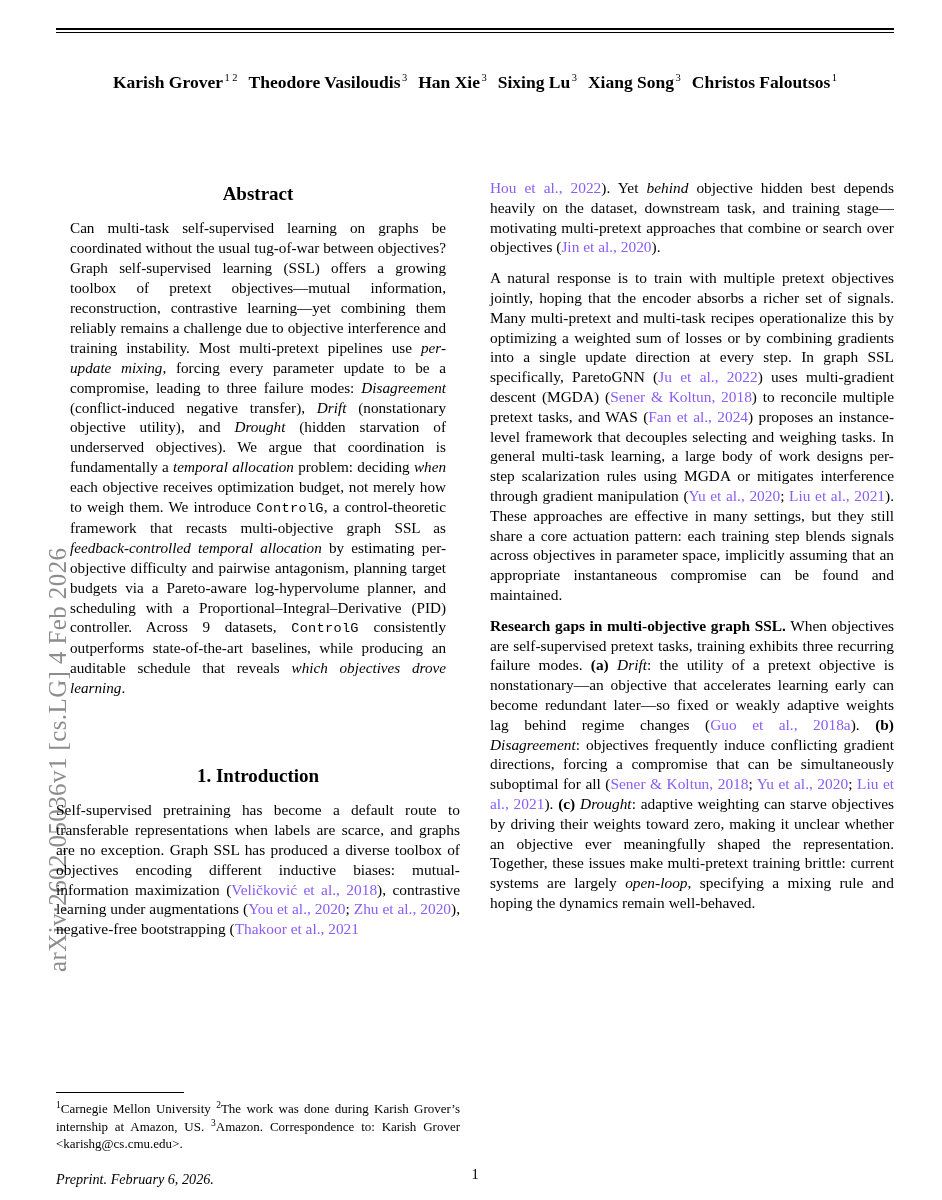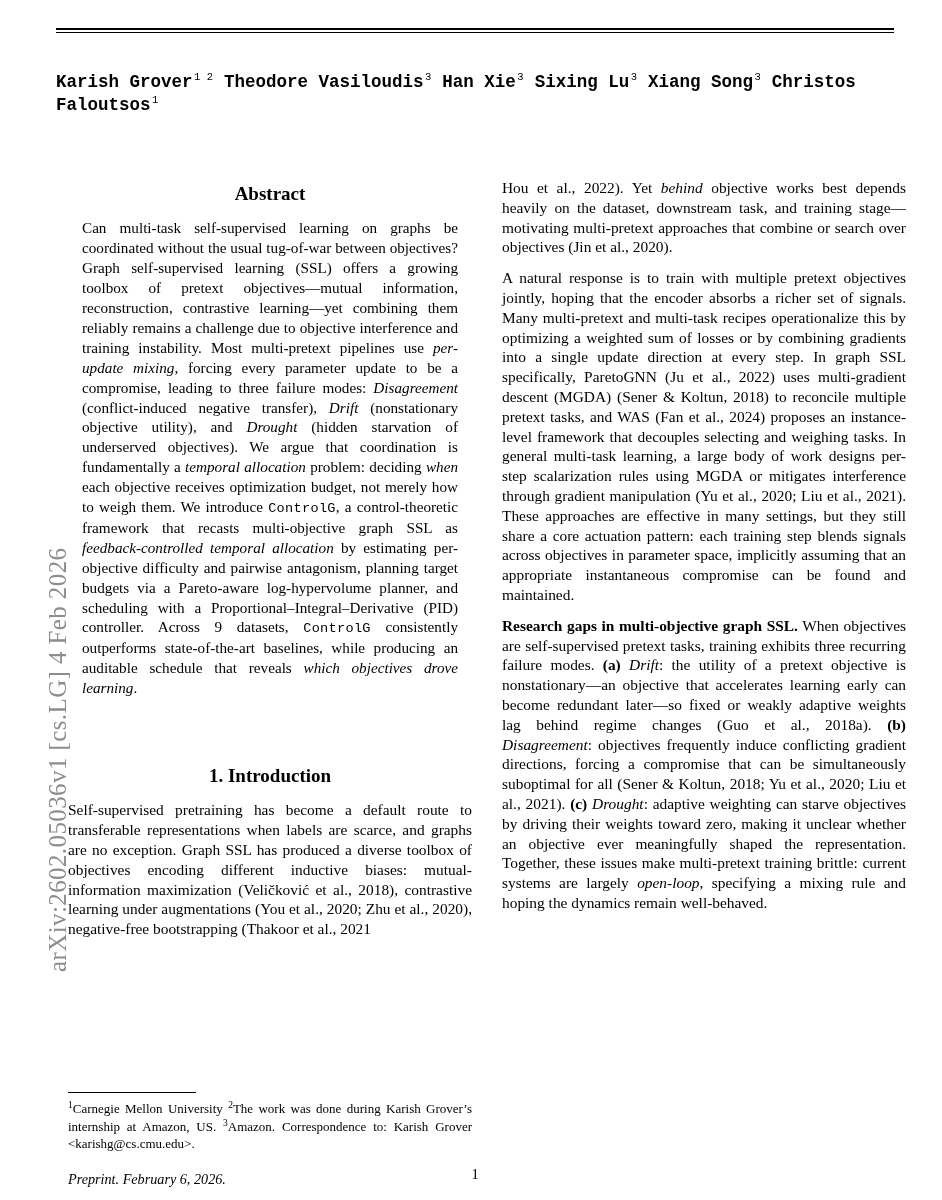--- a/index.html
+++ b/index.html
@@ -52,40 +52,39 @@
   }
   .rule-double {
     margin-top: 28px;
     border-top: 2.4px solid #000;
     border-bottom: 1.1px solid #000;
     height: 2px;
   }
 
   
   .authors {
-    text-align: left;
+    text-align: center;
     font-size: 17.5px;
     font-weight: bold;
     margin-top: 38px;
     line-height: 1.3;
-    font-family: Liberation Mono, monospace;
   }
   .authors sup {
     font-size: 10.5px;
     font-weight: normal;
     vertical-align: super;
     padding-left: 1.5px;
   }
   .auth-gap { display: inline-block; width: 11px; }
 
   
   .columns {
     position: absolute;
     top: 178px;
-    left: 12px;
+    left: 0;
     width: 838px;
     height: 1010px;
   }
   .col {
     position: absolute;
     top: 0;
     width: 404px;
     height: 1010px;
     font-size: 15.4px;
     line-height: 1.285;
@@ -113,21 +112,21 @@
   p.tight { margin-bottom: 0; }
 
   h2.section {
     font-size: 19px;
     font-weight: bold;
     margin: 0 0 12px 0;
     text-align: center;
   }
   .sec-spacer { height: 66px; }
 
-  .cite { color: #000000; }
+  .cite { color: #8b5cf6; }
   .it { font-style: italic; }
   .bf { font-weight: bold; }
   .mono {
     font-family: "Liberation Mono", "DejaVu Sans Mono", monospace;
     font-size: 13.6px;
     letter-spacing: 0.3px;
   }
 
   
   .footnote-wrap {
@@ -198,21 +197,21 @@
         <div class="footnote">
           <sup>1</sup><span>Carnegie Mellon University </span><sup>2</sup><span>The work was done during Karish Grover’s internship at Amazon, US. </span><sup>3</sup><span>Amazon. Correspondence to: Karish Grover &lt;karishg@cs.cmu.edu&gt;.</span>
         </div>
         <div class="preprint">Preprint. February 6, 2026.</div>
       </div>
 
     </div>
 
     <div class="col col-right">
 
-      <p><span class="cite">Hou et al., 2022</span><span>). Yet </span><span class="it">behind</span><span> objective works best depends heavily on the dataset, downstream task, and training stage—motivating multi-pretext approaches that combine or search over objectives (</span><span class="cite">Jin et al., 2020</span><span>).</span></p>
+      <p><span class="cite">Hou et al., 2022</span><span>). Yet </span><span class="it">behind</span><span> objective hidden best depends heavily on the dataset, downstream task, and training stage—motivating multi-pretext approaches that combine or search over objectives (</span><span class="cite">Jin et al., 2020</span><span>).</span></p>
 
       <p><span>A natural response is to train with multiple pretext objectives jointly, hoping that the encoder absorbs a richer set of signals. Many multi-pretext and multi-task recipes operationalize this by optimizing a weighted sum of losses or by combining gradients into a single update direction at every step. In graph SSL specifically, ParetoGNN (</span><span class="cite">Ju et al., 2022</span><span>) uses multi-gradient descent (MGDA) (</span><span class="cite">Sener &amp; Koltun, 2018</span><span>) to reconcile multiple pretext tasks, and WAS (</span><span class="cite">Fan et al., 2024</span><span>) proposes an instance-level framework that decouples selecting and weighing tasks. In general multi-task learning, a large body of work designs per-step scalarization rules using MGDA or mitigates interference through gradient manipulation  (</span><span class="cite">Yu et al., 2020</span><span>; </span><span class="cite">Liu et al., 2021</span><span>). These approaches are effective in many settings, but they still share a core actuation pattern: each training step blends signals across objectives in parameter space, implicitly assuming that an appropriate instantaneous compromise can be found and maintained.</span></p>
 
       <p><span class="bf">Research gaps in multi-objective graph SSL.</span><span> When objectives are self-supervised pretext tasks, training exhibits three recurring failure modes. </span><span class="bf">(a)</span> <span class="it">Drift</span><span>: the utility of a pretext objective is nonstationary—an objective that accelerates learning early can become redundant later—so fixed or weakly adaptive weights lag behind regime changes (</span><span class="cite">Guo et al., 2018a</span><span>). </span><span class="bf">(b)</span> <span class="it">Disagreement</span><span>: objectives frequently induce conflicting gradient directions, forcing a compromise that can be simultaneously suboptimal for all (</span><span class="cite">Sener &amp; Koltun, 2018</span><span>; </span><span class="cite">Yu et al., 2020</span><span>; </span><span class="cite">Liu et al., 2021</span><span>). </span><span class="bf">(c)</span> <span class="it">Drought</span><span>: adaptive weighting can starve objectives by driving their weights toward zero, making it unclear whether an objective ever meaningfully shaped the representation. Together, these issues make multi-pretext training brittle: current systems are largely </span><span class="it">open-loop</span><span>, specifying a mixing rule and hoping the dynamics remain well-behaved.</span></p>
 
 
     </div>
 
   </div>
 

